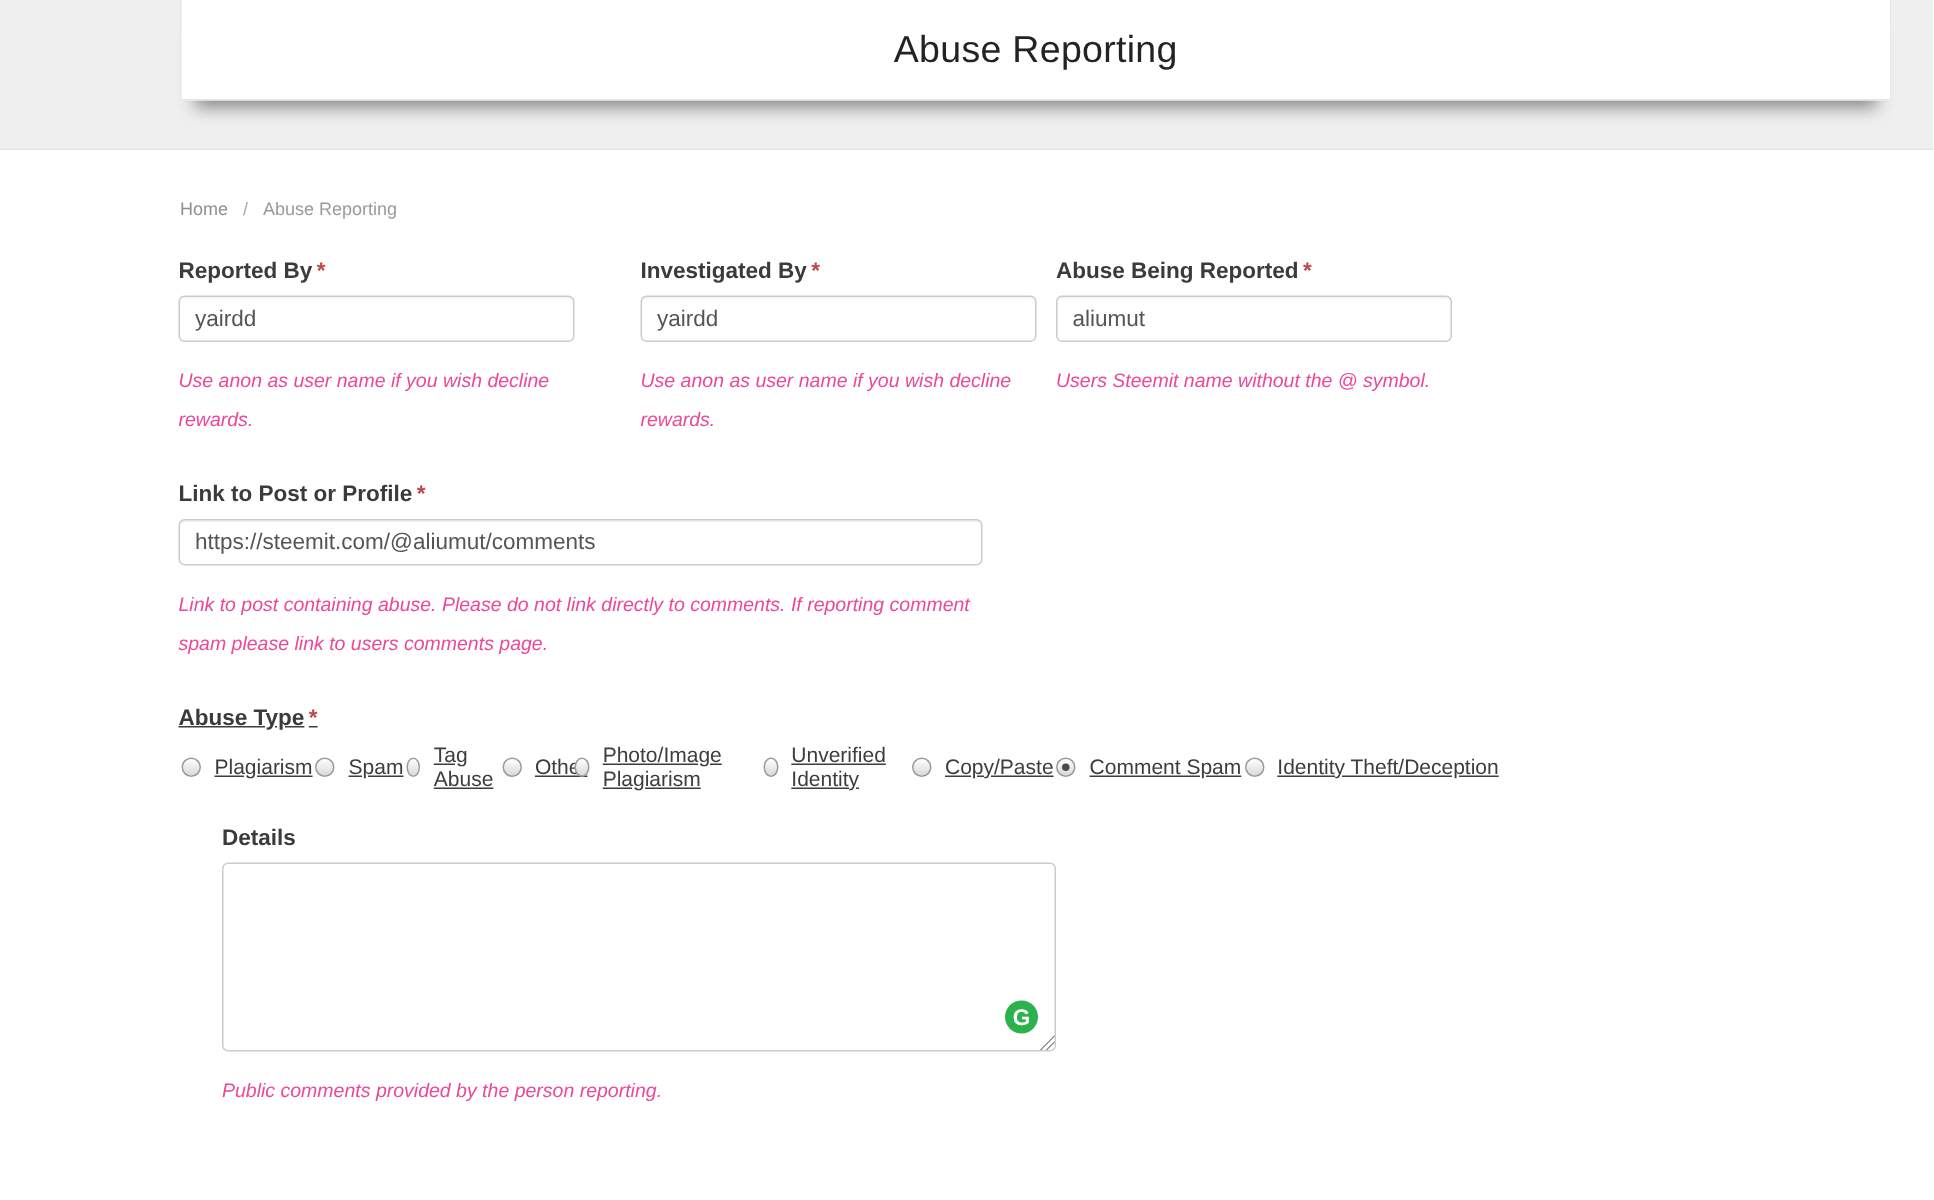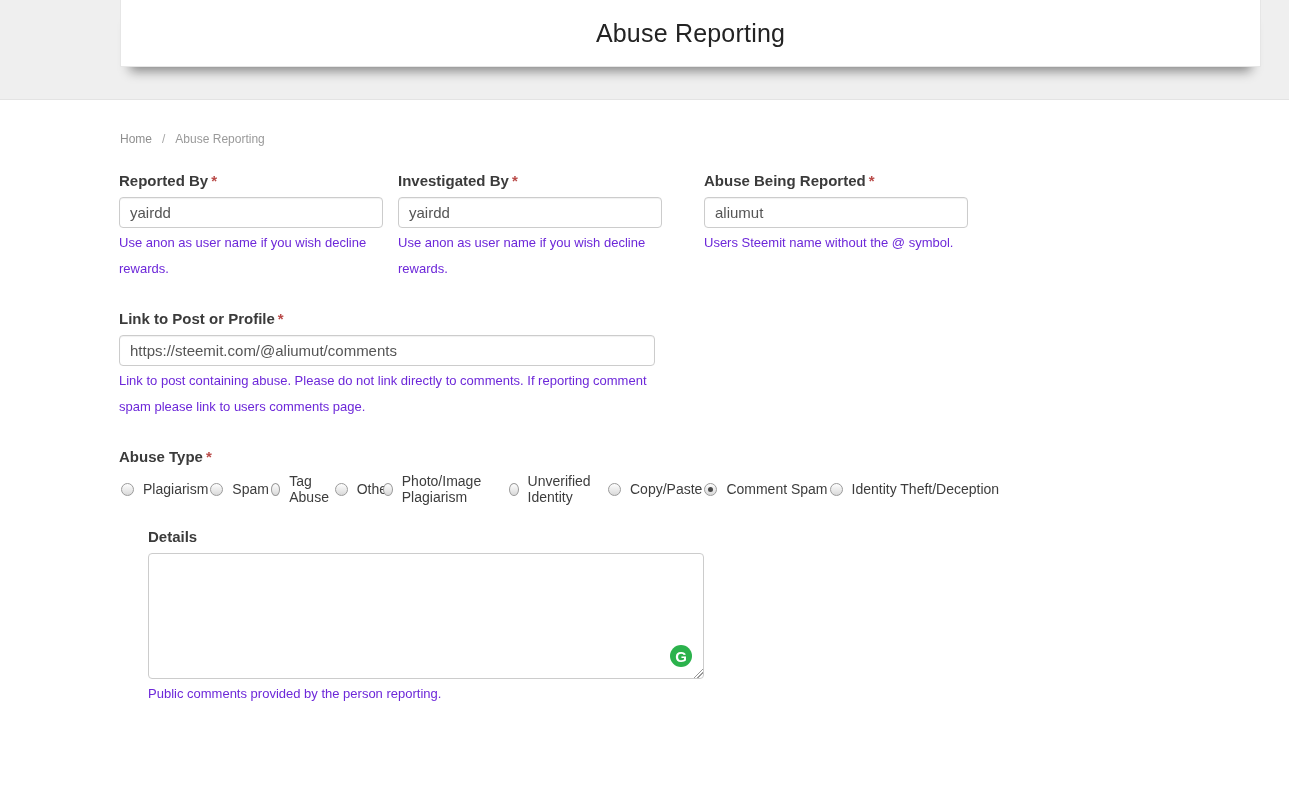--- a/index.html
+++ b/index.html
@@ -51,21 +51,21 @@
   .form-wrap {
     margin: 26px 0 0 119px;
     width: 1141px;
   }
   .form-grid {
     display: grid;
     grid-template-columns: 556px 556px;
     column-gap: 29px;
   }
   .row-gap { margin-bottom: 28px; }
-  .half-pair { display: flex; gap: 15px; }
+  .half-pair { display: flex; gap: 44px; }
   .field { display: block; }
   .field-label {
     font-size: 15px;
     font-weight: 700;
     color: #3b3b3b;
     margin-bottom: 8px;
   }
   .req { color: #b94a48; font-weight: 700; margin-left: 3px; }
   .text-input {
     display: block;
@@ -76,28 +76,29 @@
     font-size: 15px;
     color: #555555;
     background: #ffffff;
     border: 1px solid #cccccc;
     border-radius: 4px;
     box-shadow: inset 0 1px 1px rgba(0,0,0,0.06);
     outline: none;
   }
   .text-input.wide { width: 536px; }
   .help-text {
-    margin-top: 2px;
+    margin-top: 13px;
     font-size: 13px;
     line-height: 26px;
-    color: #6d28d9;
-  }
-
-  
-  .abuse-section { margin-bottom: 27px; }
+    color: #ec4899;
+    font-style: italic;
+  }
+
+  
+  .abuse-section { margin-bottom: 27px; text-decoration: underline; }
   .radio-columns {
     display: flex;
     margin-top: 12px;
   }
   .radio-col { display: flex; }
   .radio-col.c1 { width: 262px; }
   .radio-col.c2 { width: 225px; }
   .radio-item {
     display: flex;
     align-items: center;

